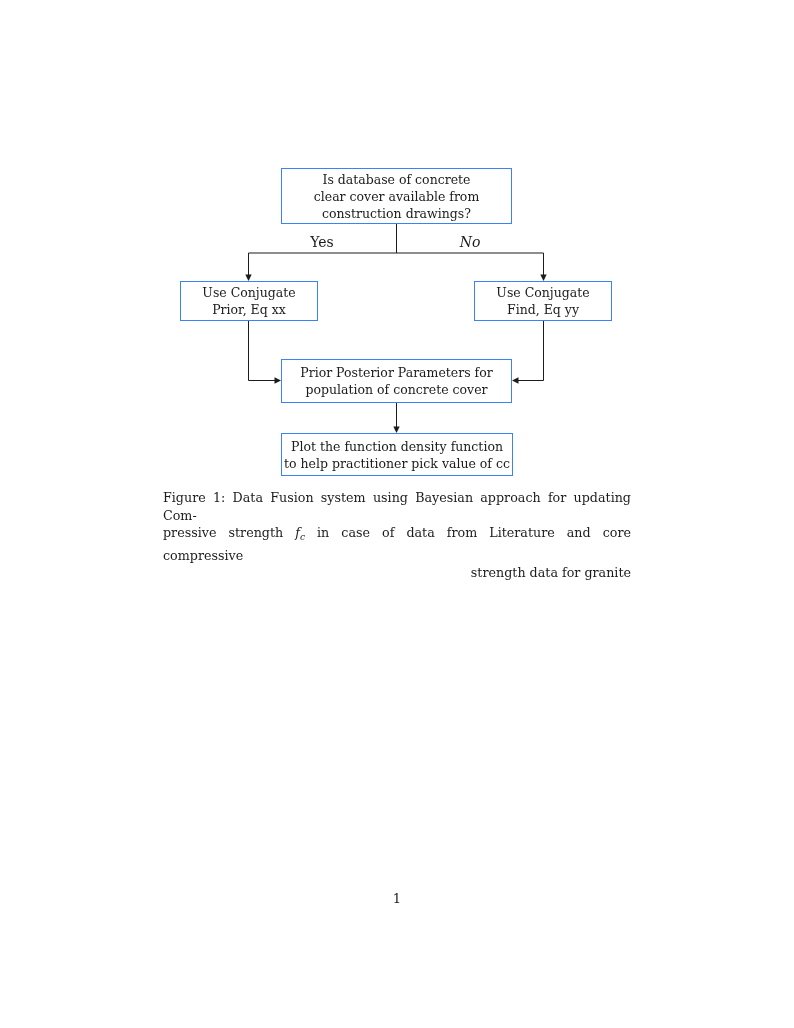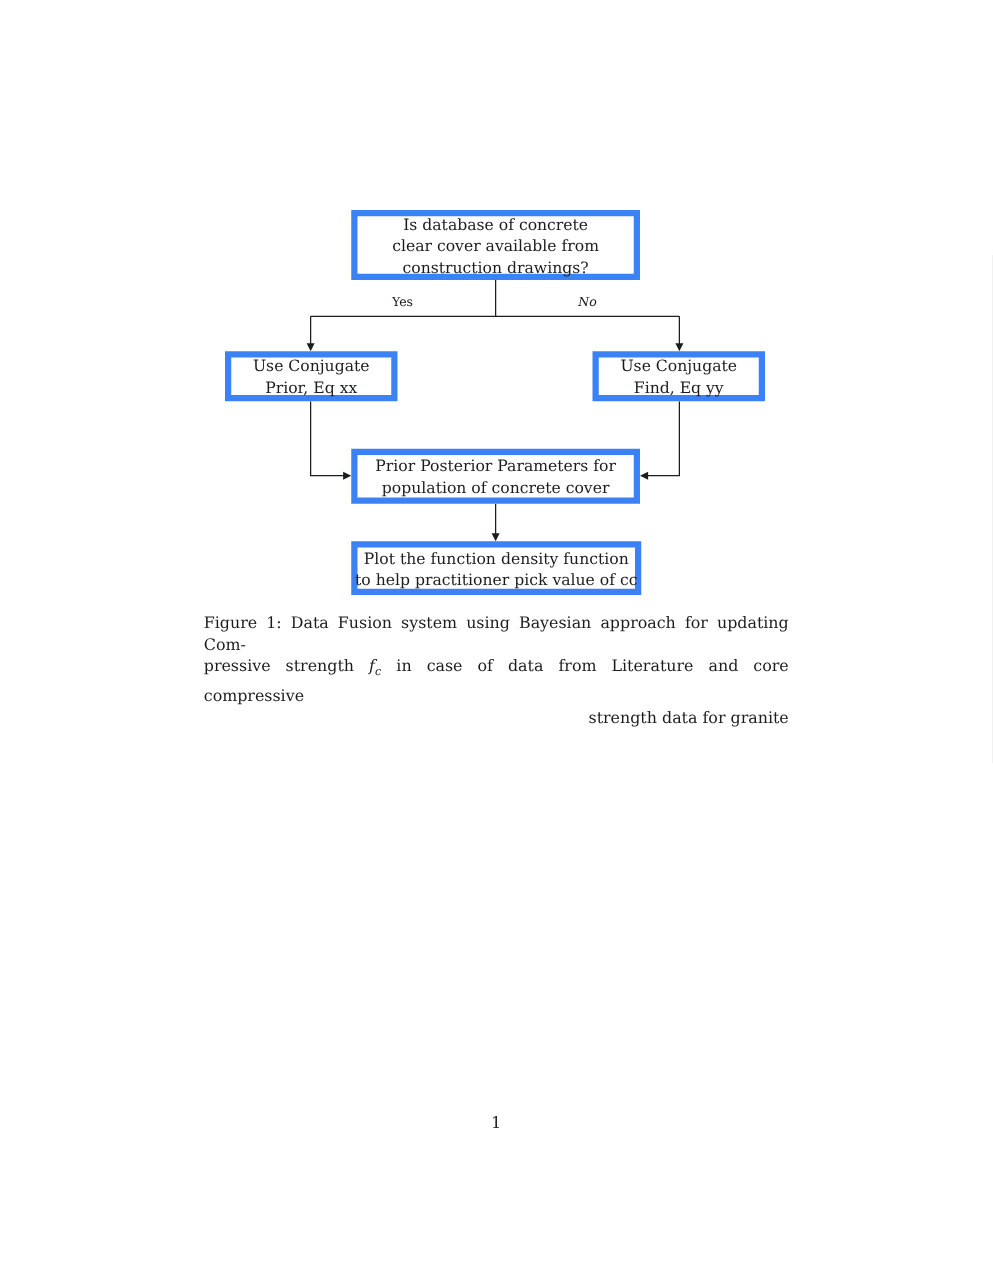--- a/index.html
+++ b/index.html
@@ -14,36 +14,36 @@
     overflow: hidden;
   }
   .connectors {
     position: absolute;
     left: 0; top: 0;
     width: 794px; height: 520px;
   }
   .fbox {
     position: absolute;
     box-sizing: border-box;
-    border: 5px solid #3b82f6;
+    border: 1px solid #3b82f6;
     background: #ffffff;
     display: flex;
     flex-direction: column;
     justify-content: center;
     align-items: center;
     text-align: center;
     font-size: 12.5px;
     line-height: 17px;
   }
   .fbox div { white-space: nowrap; }
   .branch-label {
     position: absolute;
     width: 60px;
     text-align: center;
-    font-size: 10px;
+    font-size: 14px;
     line-height: 17px;
   }
   .caption {
     position: absolute;
     left: 163px;
     top: 489px;
     width: 468px;
     font-size: 12.7px;
     line-height: 17.5px;
   }

